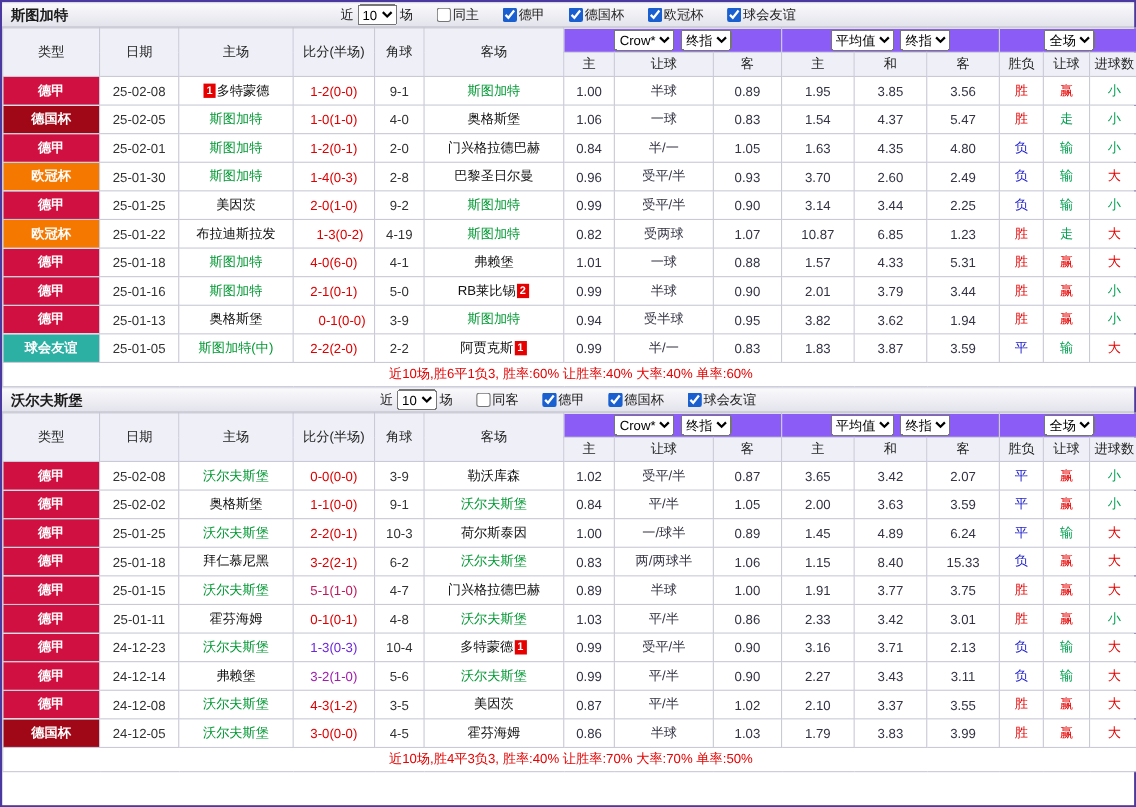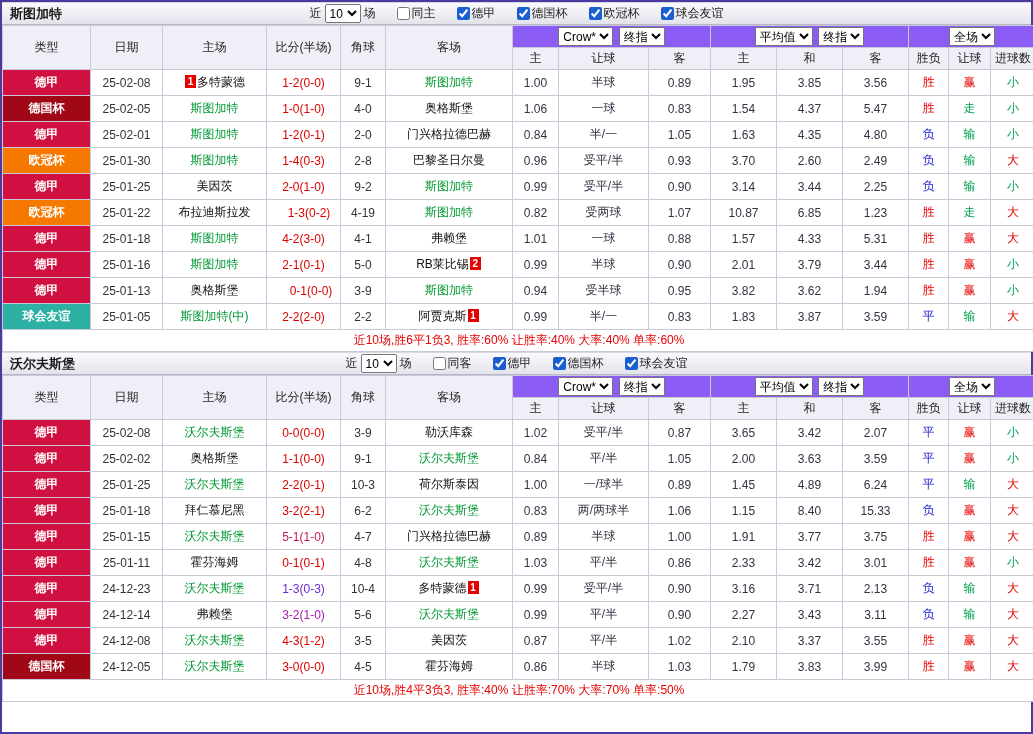--- a/index.html
+++ b/index.html
@@ -224,21 +224,21 @@
             <td class="odds-cell">6.85</td>
             <td class="odds-cell">1.23</td>
             <td class="res-cell" style="color: rgb(230, 0, 0);">胜</td>
             <td class="res-cell" style="color: rgb(0, 160, 80);">走</td>
             <td class="res-cell" style="color: rgb(230, 0, 0);">大</td>
           </tr>
           <tr>
             <td class="league-cell" style="background: rgb(208, 16, 64);">德甲</td>
             <td class="date-cell">25-01-18</td>
             <td class="team-cell"><span class="team" style="color: rgb(0, 153, 51);">斯图加特</span></td>
-            <td class="score-cell" style="color: rgb(221, 0, 0);">4-2(3-0)</td>
+            <td class="score-cell" style="color: rgb(221, 0, 0);">4-0(6-0)</td>
             <td class="corner-cell">4-1</td>
             <td class="team-cell"><span class="team">弗赖堡</span></td>
             <td class="odds-cell">1.01</td>
             <td class="odds-cell">一球</td>
             <td class="odds-cell">0.88</td>
             <td class="odds-cell">1.57</td>
             <td class="odds-cell">4.33</td>
             <td class="odds-cell">5.31</td>
             <td class="res-cell" style="color: rgb(230, 0, 0);">胜</td>
             <td class="res-cell" style="color: rgb(230, 0, 0);">赢</td>

